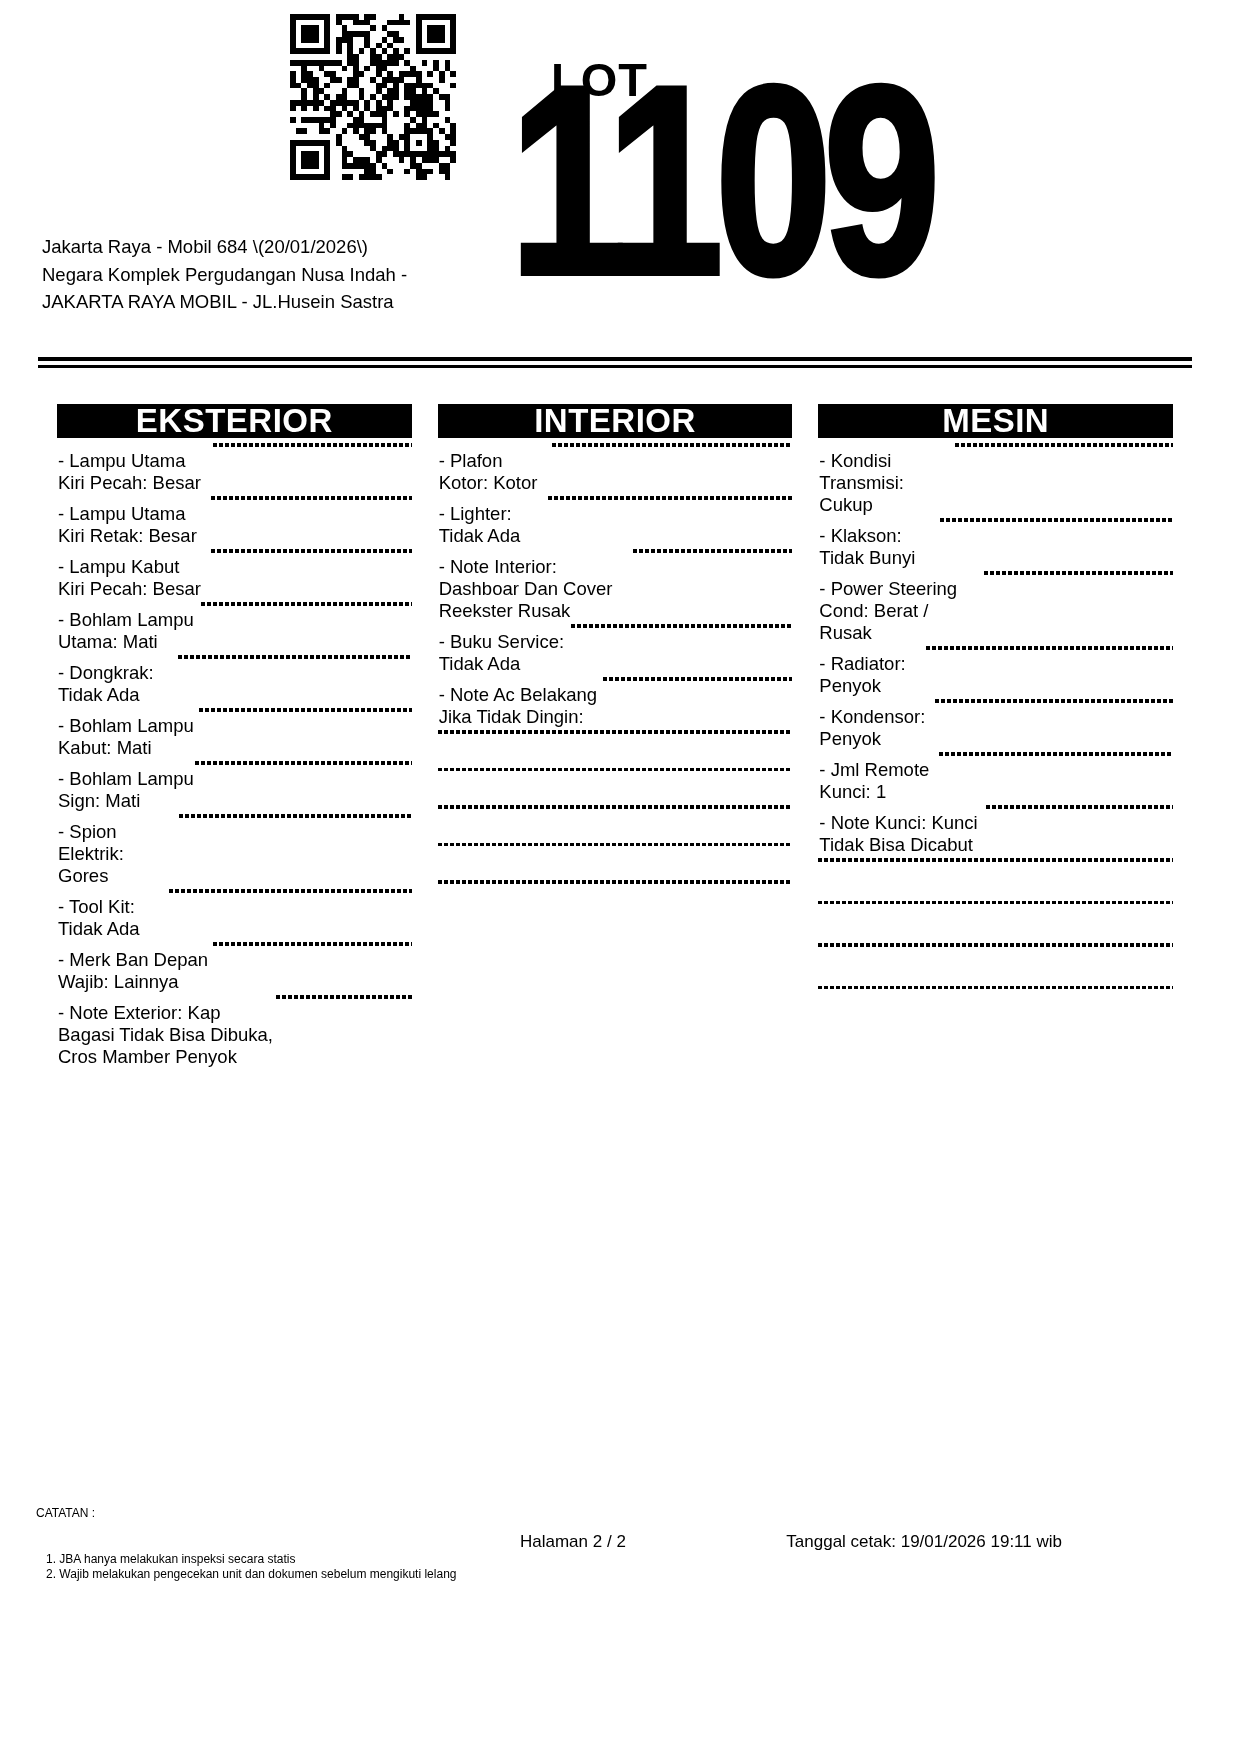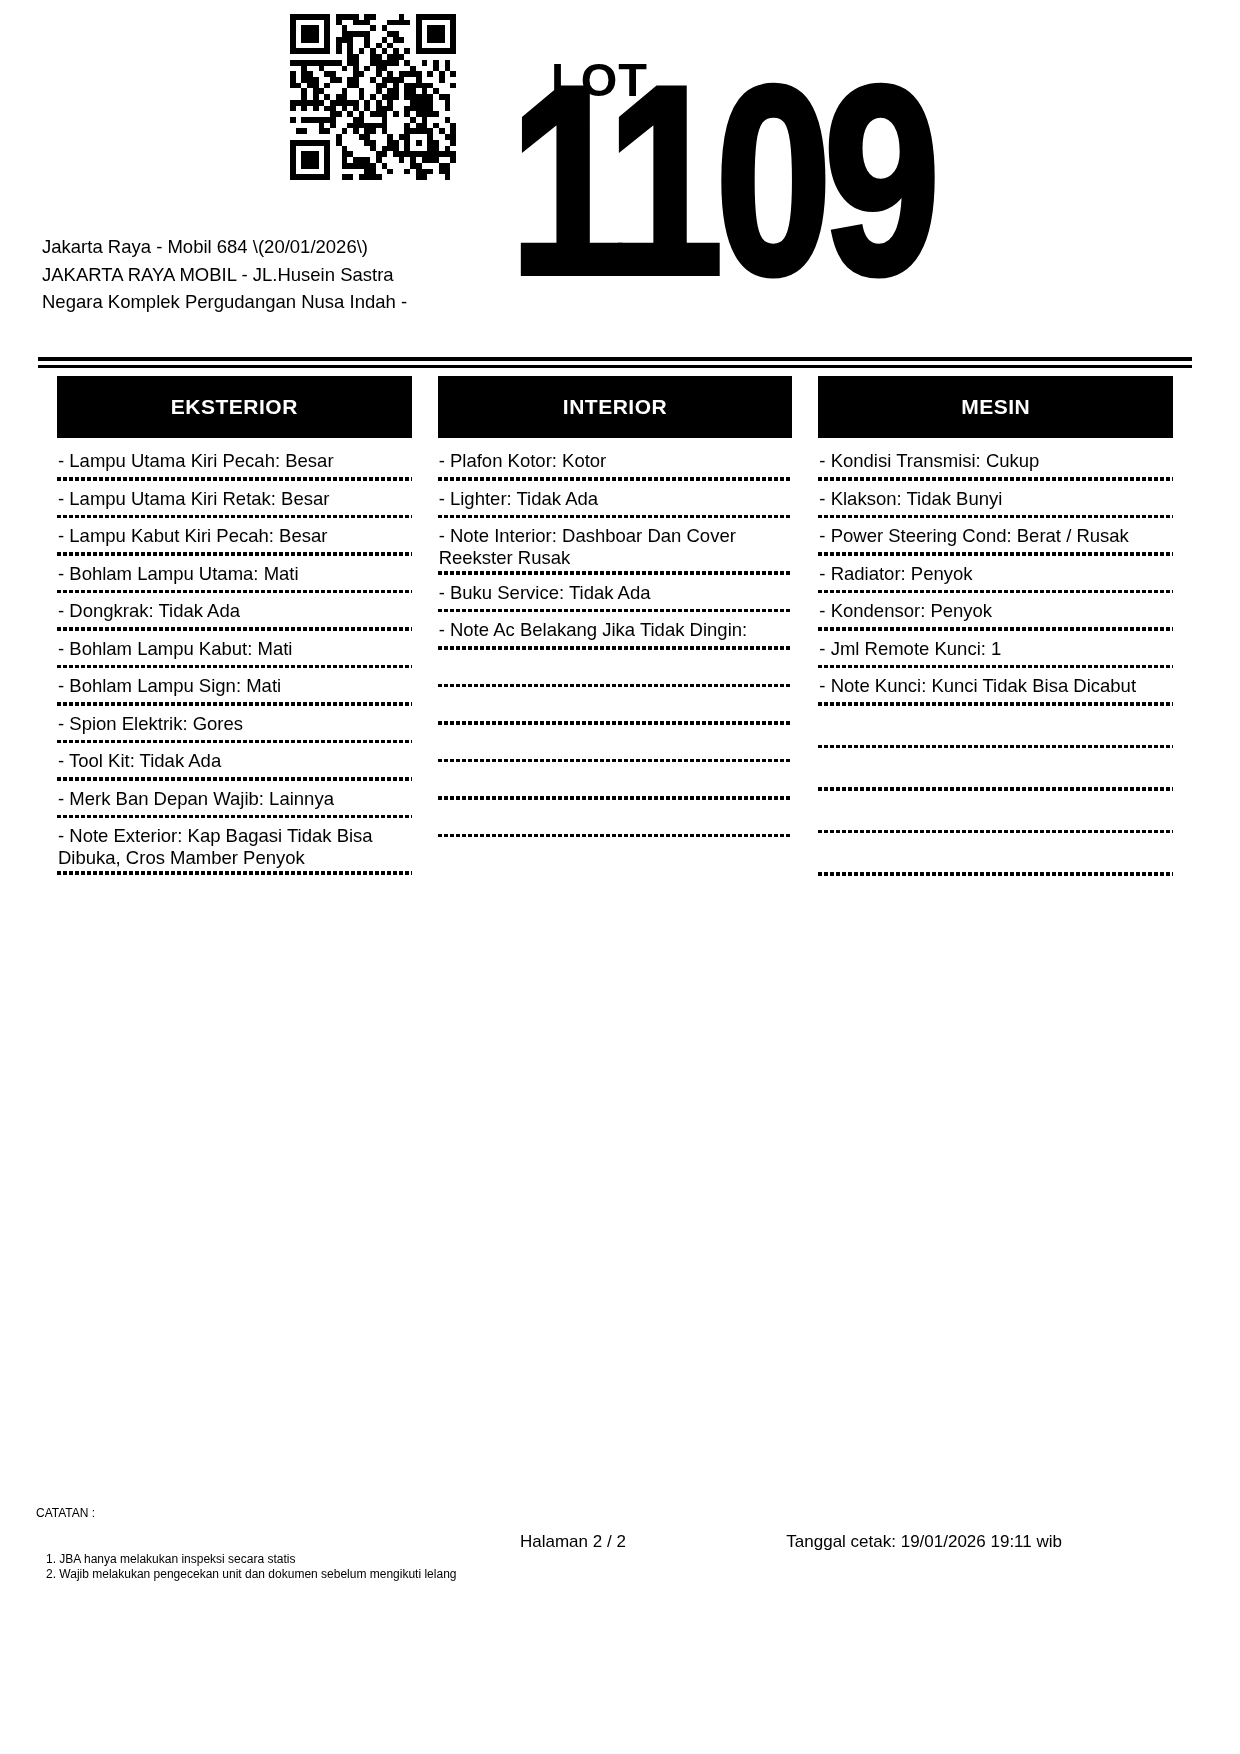--- a/index.html
+++ b/index.html
@@ -39,28 +39,28 @@
     border-top:4px solid #000;
     border-bottom:3px solid #000;
   }
   .columns {
     position:absolute; left:57px; top:376px;
     width:1116px;
     display:flex; gap:26px;
   }
   .col { flex:1 1 0; min-width:0; }
   .col-header {
-    height:62px; background:#000; color:#fff;
+    height:34px; background:#000; color:#fff;
     display:flex; align-items:center; justify-content:center;
-    font-size:21px; font-weight:bold; letter-spacing:0.5px;
+    font-size:33px; font-weight:bold; letter-spacing:0.5px;margin-top:28px;
   }
   .rows { margin-top:5px; }
   .row {
     min-height:37.5px;
-    display:flex; flex-direction:column;
+    display:flex; flex-direction:row;
   }
   .row-text {
     flex:1 1 auto;
     padding:7px 0 2px 1px;
     font-size:18.5px; line-height:22px;
   }
   .row.empty .row-text { padding:0; }
   .col:nth-child(3) .row.empty { min-height:42.5px; }
   .dotted-rule {
     height:3.5px; width:100%;
@@ -518,22 +518,22 @@
         <rect x="23" y="28" width="1" height="1"></rect>
         <rect x="27" y="28" width="1" height="1"></rect>
       </svg></div>
 
   <div class="lot-label">LOT</div>
 
   <div class="lot-number">1109</div>
 
   <div class="address">
     <div>Jakarta Raya - Mobil 684 \(20/01/2026\)</div>
+    <div>Negara Komplek Pergudangan Nusa Indah -</div>
     <div>JAKARTA RAYA MOBIL - JL.Husein Sastra</div>
-    <div>Negara Komplek Pergudangan Nusa Indah -</div>
   </div>
 
   <div class="double-rule"></div>
 
   <div class="columns" id="cols">
       <div class="col">
         <div class="col-header">EKSTERIOR</div>
         <div class="rows">
           <div class="row">
             <div class="row-text">- Lampu Utama Kiri Pecah: Besar</div>

